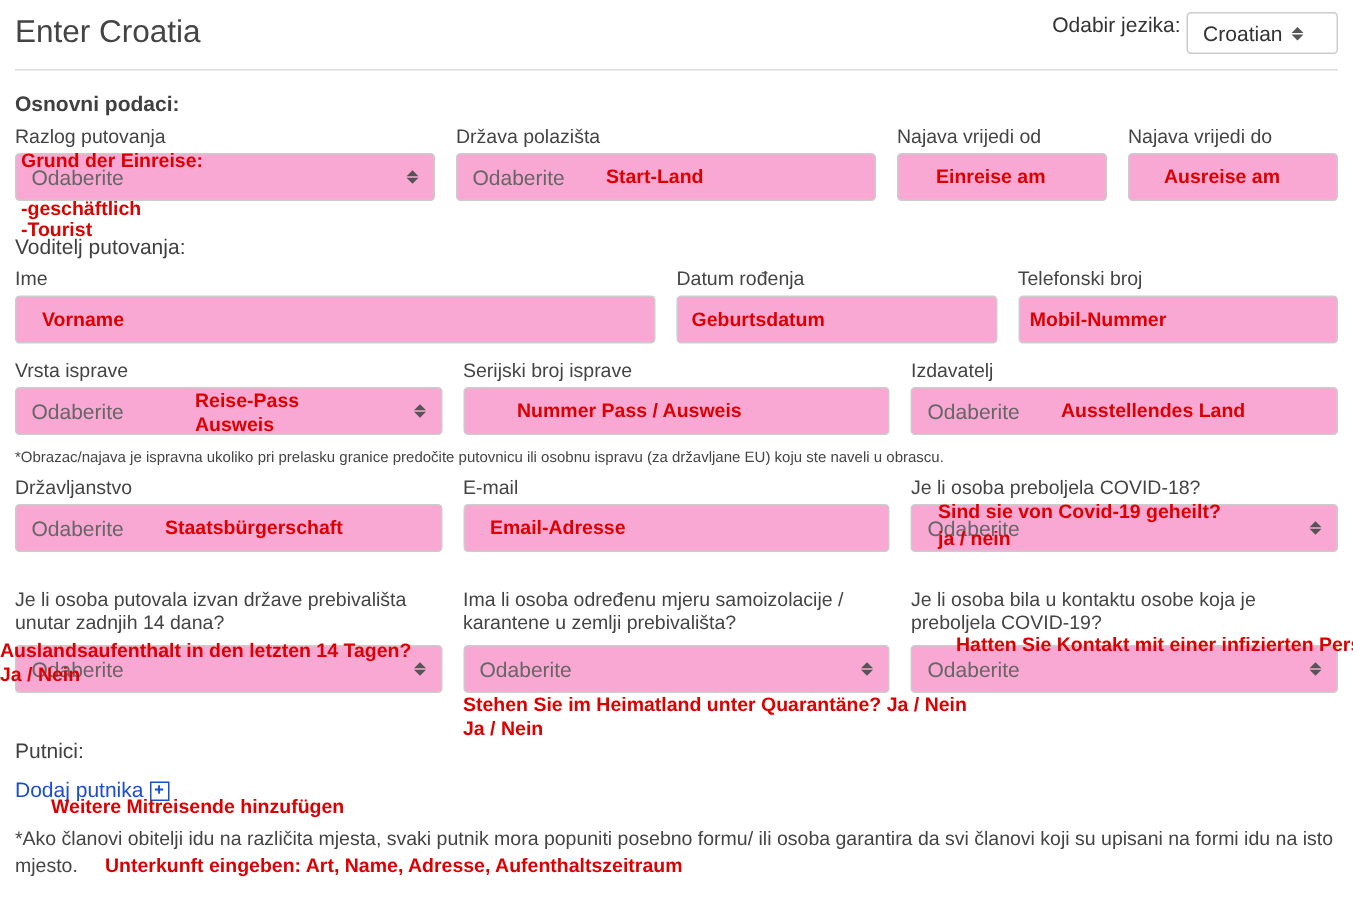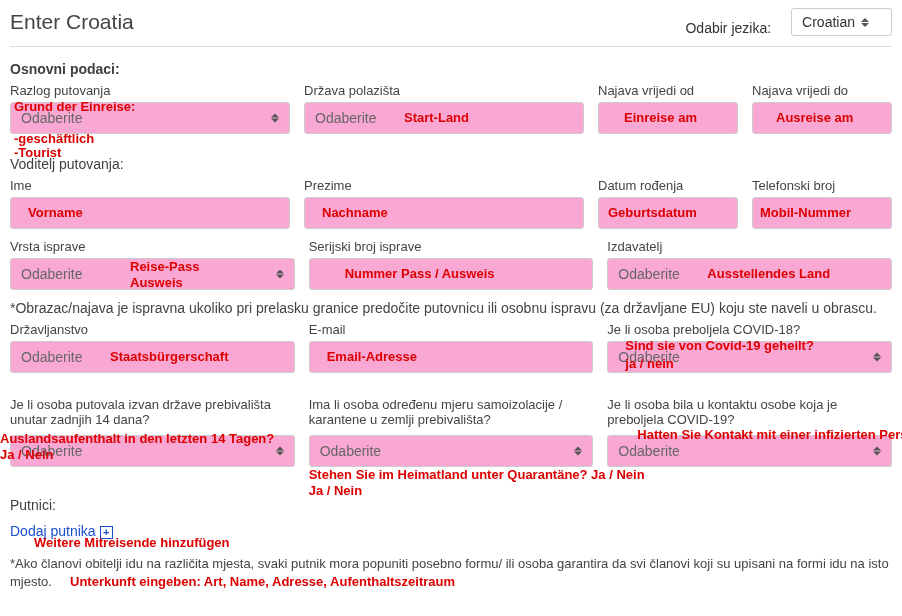--- a/index.html
+++ b/index.html
@@ -1,36 +1,36 @@
 <!DOCTYPE html>
 <html><head>
 <meta charset="utf-8">
 <style>
   * { box-sizing: border-box; margin: 0; padding: 0; }
   body { font-family: Arial, sans-serif; font-size: 14px; color: #333; background: #fff; width: 902px; padding: 0 10px; }
   .header { display: flex; justify-content: space-between; align-items: center; padding: 8px 0 10px 0; border-bottom: 1px solid #ddd; }
   .header h1 { font-size: 21px; font-weight: normal; color: #444; }
-  .lang-wrap { display: flex; align-items: flex-end; gap: 20px; font-size: 14px; }
+  .lang-wrap { display: flex; align-items: flex-start; gap: 4px; font-size: 14px; }
   .lang-select { border: 1px solid #ccc; border-radius: 3px; padding: 5px 22px 5px 10px; background: #fff; font-size: 14px; position: relative; display: inline-flex; align-items: center; }
   .lang-select::after { content: ""; position: absolute; right: 8px; top: 50%; transform: translateY(-50%); width: 0; height: 0; }
   .sort-icon { display: inline-flex; flex-direction: column; gap: 1px; margin-left: 6px; }
   .sort-icon .up, .sort-icon .down { width: 0; height: 0; border-left: 4px solid transparent; border-right: 4px solid transparent; }
   .sort-icon .up { border-bottom: 4px solid #555; }
   .sort-icon .down { border-top: 4px solid #555; }
   .section-title { font-size: 14px; font-weight: bold; margin: 14px 0 6px 0; color: #404040; }
   .section-title.normal { font-weight: normal; }
   .form-row { display: flex; gap: 14px; margin-bottom: 4px; position: relative; }
   .col { flex: 1; display: flex; flex-direction: column; position: relative; }
   .col.w2 { flex: 2; }
   .col .label { font-size: 13px; color: #444; margin-bottom: 4px; }
   .control { border: 1px solid #ccc; border-radius: 3px; padding: 6px 10px; height: 32px; background: #f9a8d4; font-size: 14px; color: #555; display: flex; align-items: center; justify-content: flex-start; position: relative; }
   .control .ph { color: #666; }
   .control.select::after { content: ""; }
   .control .sort { position: absolute; right: 10px; top: 50%; transform: translateY(-50%); }
-  .note { font-size: 14px; color: #444; margin: 10px 0 6px 0; }
+  .note { font-size: 10px; color: #444; margin: 10px 0 6px 0; }
   .red { color: #d00; font-weight: bold; font-size: 13px; position: absolute; white-space: nowrap; pointer-events: none; }
   .addlink { color: #1a4fcb; font-size: 14px; display: inline-flex; align-items: flex-end; gap: 4px; margin-top: 4px; }
   .plus-icon { display: inline-flex; width: 13px; height: 13px; border: 1.5px solid #1a4fcb; align-items: center; justify-content: center; font-size: 11px; line-height: 1; color: #1a4fcb; font-weight: bold; }
   .footnote { font-size: 13px; color: #444; margin-top: 4px; line-height: 1.35; }
 </style>
 </head>
 <body>
 
 <div class="header">
   <h1>Enter Croatia</h1>
@@ -82,25 +82,20 @@
 </div>
 
 <div class="section-title normal" style="margin-top:22px">Voditelj putovanja:</div>
 
 <div class="form-row">
   <div class="col w2">
     <div class="label">Ime</div>
     <div class="control"></div>
     <span class="red" style="top:27px;left:18px">Vorname</span>
   </div>
-  <div class="col w2">
-    <div class="label">Prezime</div>
-    <div class="control"></div>
-    <span class="red" style="top:27px;left:18px">Nachname</span>
-  </div>
   <div class="col">
     <div class="label">Datum rođenja</div>
     <div class="control"></div>
     <span class="red" style="top:27px;left:10px">Geburtsdatum</span>
   </div>
   <div class="col">
     <div class="label">Telefonski broj</div>
     <div class="control"></div>
     <span class="red" style="top:27px;left:8px">Mobil-Nummer</span>
   </div>

